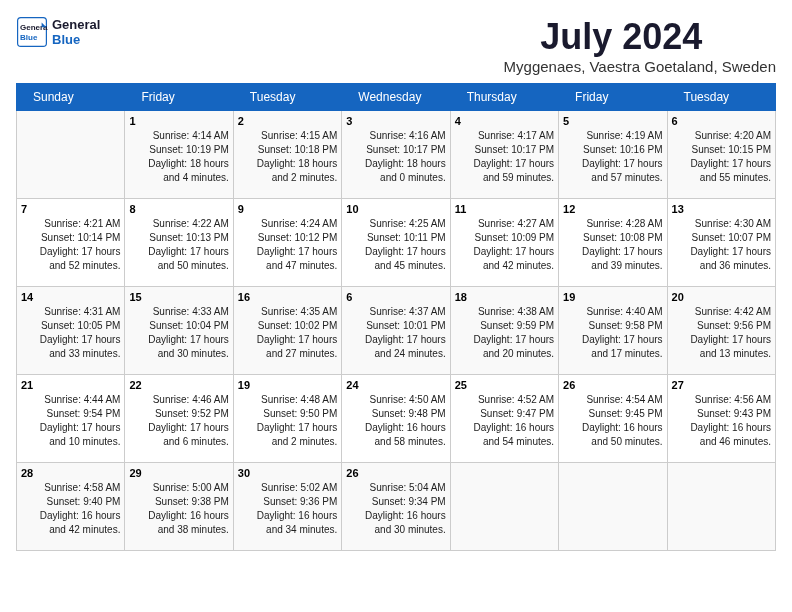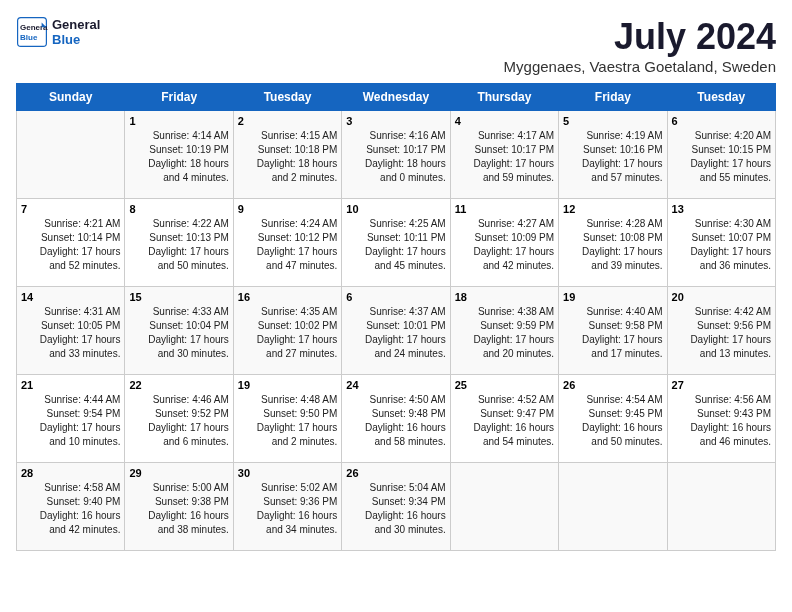--- a/index.html
+++ b/index.html
@@ -19,45 +19,45 @@
     .logo {
       display: flex;
       align-items: center;
       gap: 4px;
     }
     .logo-icon {
       width: 32px;
       height: 32px;
     }
     .title-area {
-      text-align: right;
+      text-align: center;
     }
     .month-year {
       font-size: 36px;
       font-weight: bold;
       color: #1a1a2e;
     }
     .location {
       font-size: 15px;
       color: #333;
       font-weight: normal;
       padding-left: 37px;
     }
     table {
       width: 100%;
       border-collapse: collapse;
       font-size: 10.5px;
     }
     thead tr th {
       background-color: #1565c0;
       color: #fff;
-      padding: 6px 0;
-      text-align: center;
+      padding: 6px 16px;
+      text-align: left;
       font-size: 12px;
-      font-weight: bold;
+      font-weight: normal;
       border: 1px solid #1565c0;
     }
     tbody tr td {
       border: 1px solid #ccc;
       vertical-align: top;
       padding: 4px;
       width: 14.28%;
       min-height: 80px;
       height: 88px;
     }

